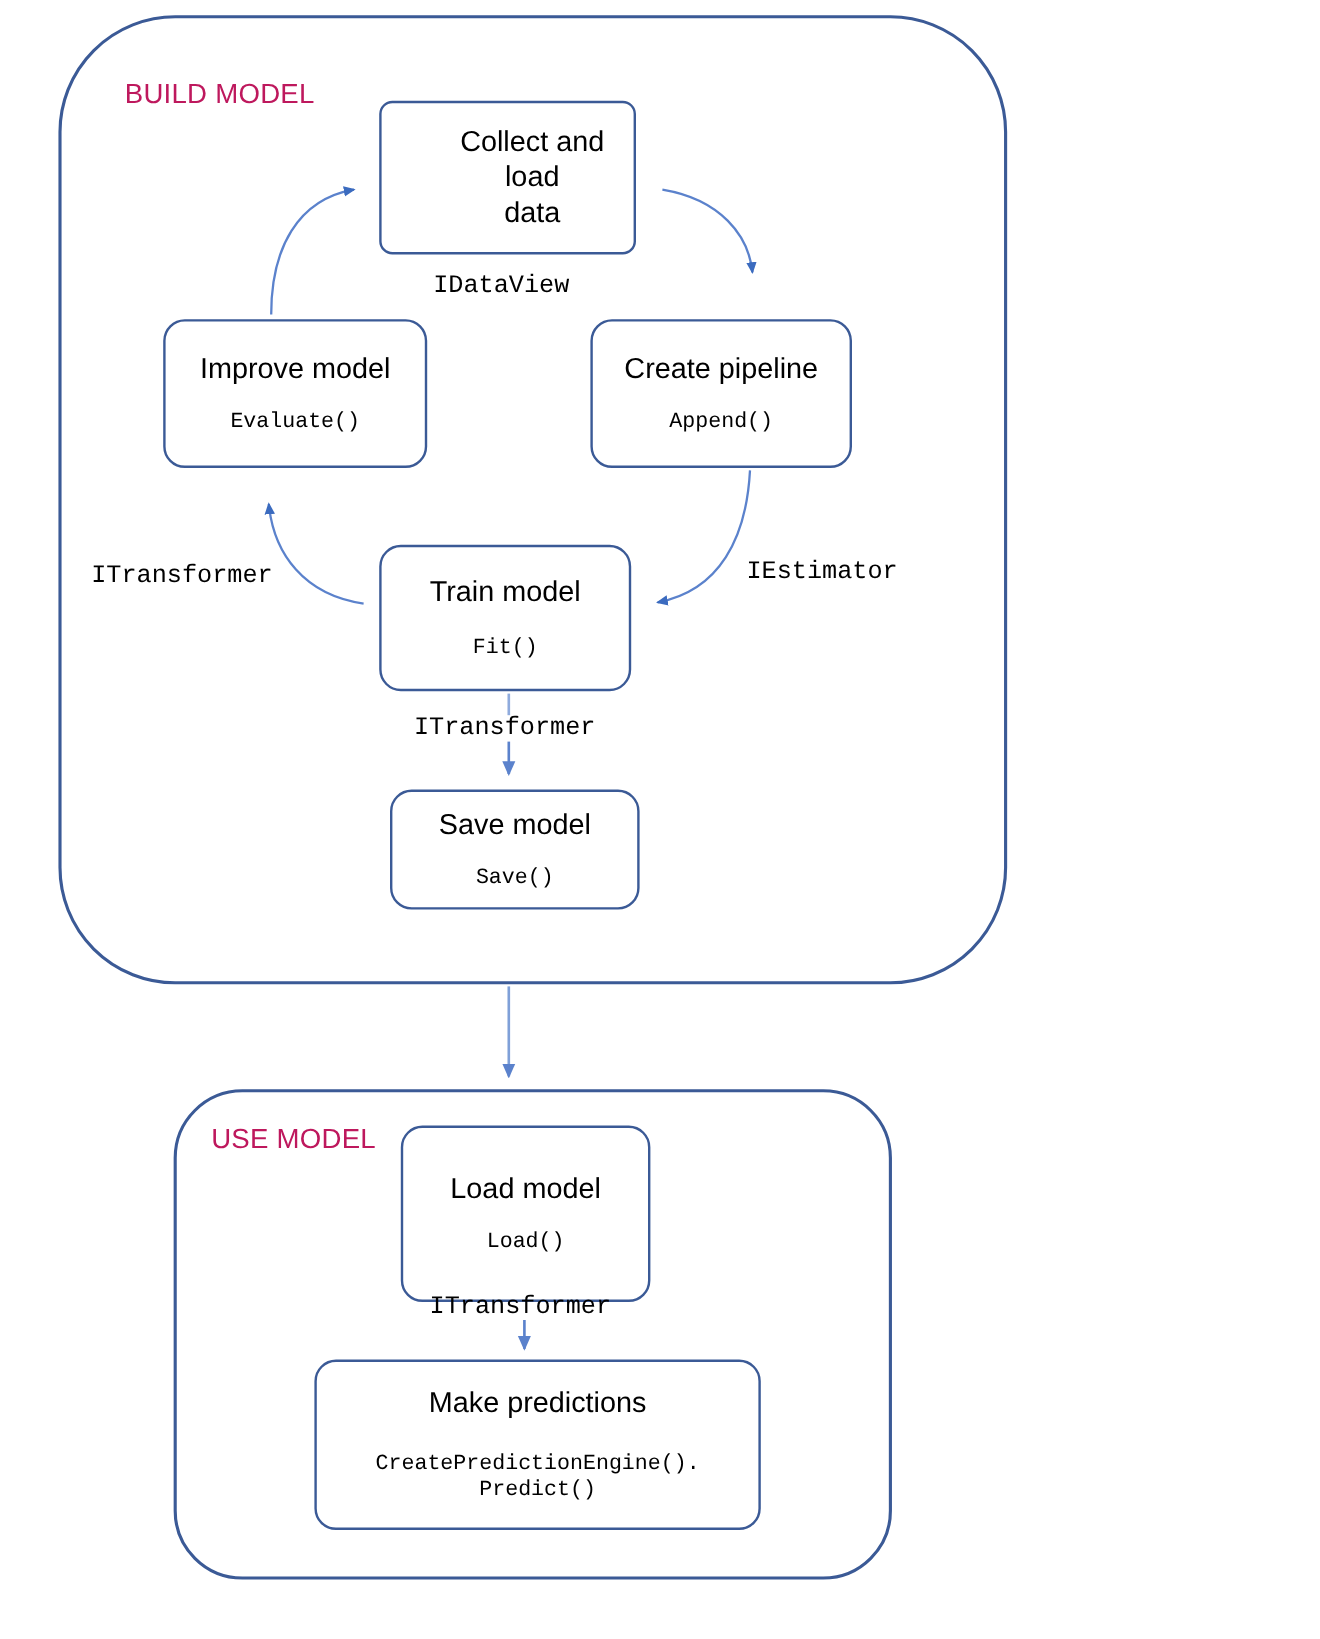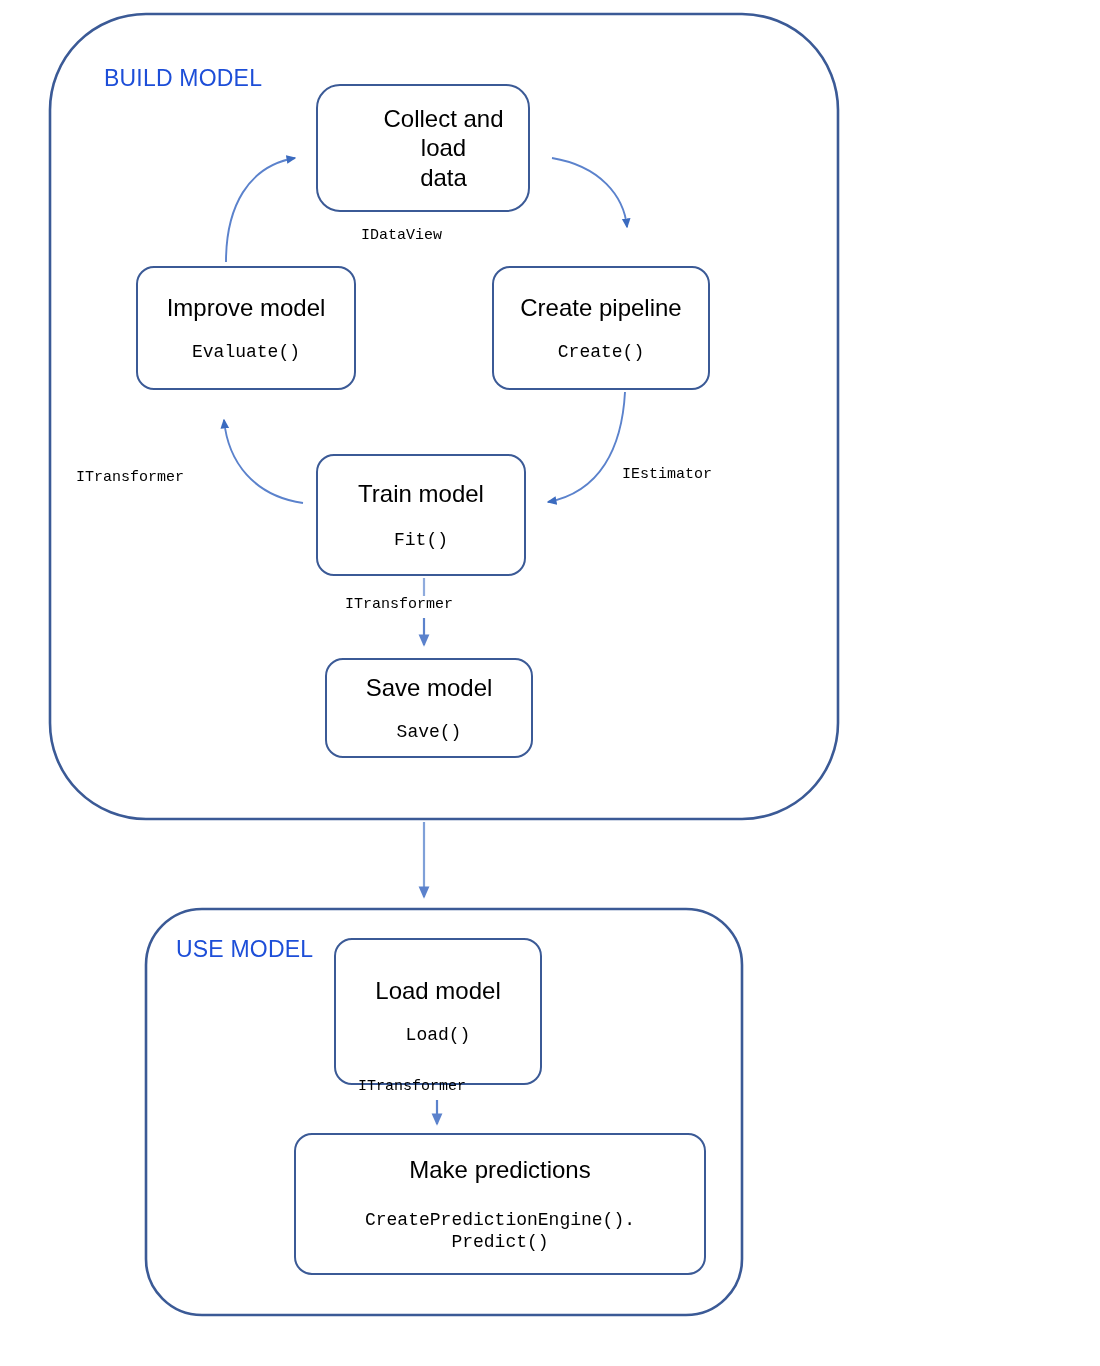--- a/index.html
+++ b/index.html
@@ -22,21 +22,21 @@
     left: 0;
     top: 0;
     width: 1100px;
     height: 1366px;
     pointer-events: none;
   }
   .group-label {
     position: absolute;
     font-family: "Liberation Sans", sans-serif;
     font-size: 23px;
-    color: #1d4ed8;
+    color: #be185d;
     letter-spacing: 0.2px;
     white-space: nowrap;
   }
   .node {
     position: absolute;
     box-sizing: border-box;
     display: flex;
     flex-direction: column;
     align-items: center;
     justify-content: center;
@@ -55,21 +55,21 @@
   .node-code {
     font-family: "Liberation Mono", monospace;
     font-size: 18px;
     color: #000000;
     line-height: 1.2;
     white-space: pre-line;
   }
   .edge-label {
     position: absolute;
     font-family: "Liberation Mono", monospace;
-    font-size: 15px;
+    font-size: 21px;
     color: #000000;
     white-space: nowrap;
   }
 </style>
 </head>
 <body>
 
 <div id="canvas">
 
   <svg class="layer" viewBox="0 0 1100 1366">
@@ -99,28 +99,28 @@
 
     <line x1="424" y1="822" x2="424" y2="897" stroke="#7fa0d8" stroke-width="2.2" marker-end="url(#ah-light)"></line>
 
     <line x1="437" y1="1060" x2="437" y2="1078" stroke="#8fabdd" stroke-width="2.2"></line>
     <line x1="437" y1="1100" x2="437" y2="1124" stroke="#5b82cc" stroke-width="2.2" marker-end="url(#ah-light)"></line>
   </svg>
 
   <div class="group-label" style="left:104px; top:65px;">BUILD MODEL</div>
   <div class="group-label" style="left:176px; top:936px;">USE MODEL</div>
 
-  <div class="node" style="left:316px; top:84px; width:214px; height:128px; border-radius:24px;padding-left:41px;">
+  <div class="node" style="left:316px; top:84px; width:214px; height:128px; border-radius:11px;padding-left:41px;">
     <div class="node-title">Collect and load
 data</div>
   </div>
 
   <div class="node" style="left:492px; top:266px; width:218px; height:124px;">
     <div class="node-title" style="margin-bottom:20px;">Create pipeline</div>
-    <div class="node-code">Create()</div>
+    <div class="node-code">Append()</div>
   </div>
 
   <div class="node" style="left:136px; top:266px; width:220px; height:124px;">
     <div class="node-title" style="margin-bottom:20px;">Improve model</div>
     <div class="node-code">Evaluate()</div>
   </div>
 
   <div class="node" style="left:316px; top:454px; width:210px; height:122px;">
     <div class="node-title" style="margin-bottom:22px;">Train model</div>
     <div class="node-code">Fit()</div>
@@ -129,21 +129,21 @@
   <div class="node" style="left:325px; top:658px; width:208px; height:100px;">
     <div class="node-title" style="margin-bottom:20px;">Save model</div>
     <div class="node-code">Save()</div>
   </div>
 
   <div class="node" style="left:334px; top:938px; width:208px; height:147px;">
     <div class="node-title" style="margin-bottom:20px;">Load model</div>
     <div class="node-code">Load()</div>
   </div>
 
-  <div class="node" style="left:262px; top:1133px; width:412px; height:142px;margin-left:32px;">
+  <div class="node" style="left:262px; top:1133px; width:372px; height:142px;">
     <div class="node-title" style="margin-bottom:26px;">Make predictions</div>
     <div class="node-code">CreatePredictionEngine().
 Predict()</div>
   </div>
 
   <div class="edge-label" style="left:361px; top:227px;">IDataView</div>
 
   <div class="edge-label" style="left:622px; top:466px;text-align:right;">IEstimator</div>
 
   <div class="edge-label" style="left:76px; top:469px;">ITransformer</div>

